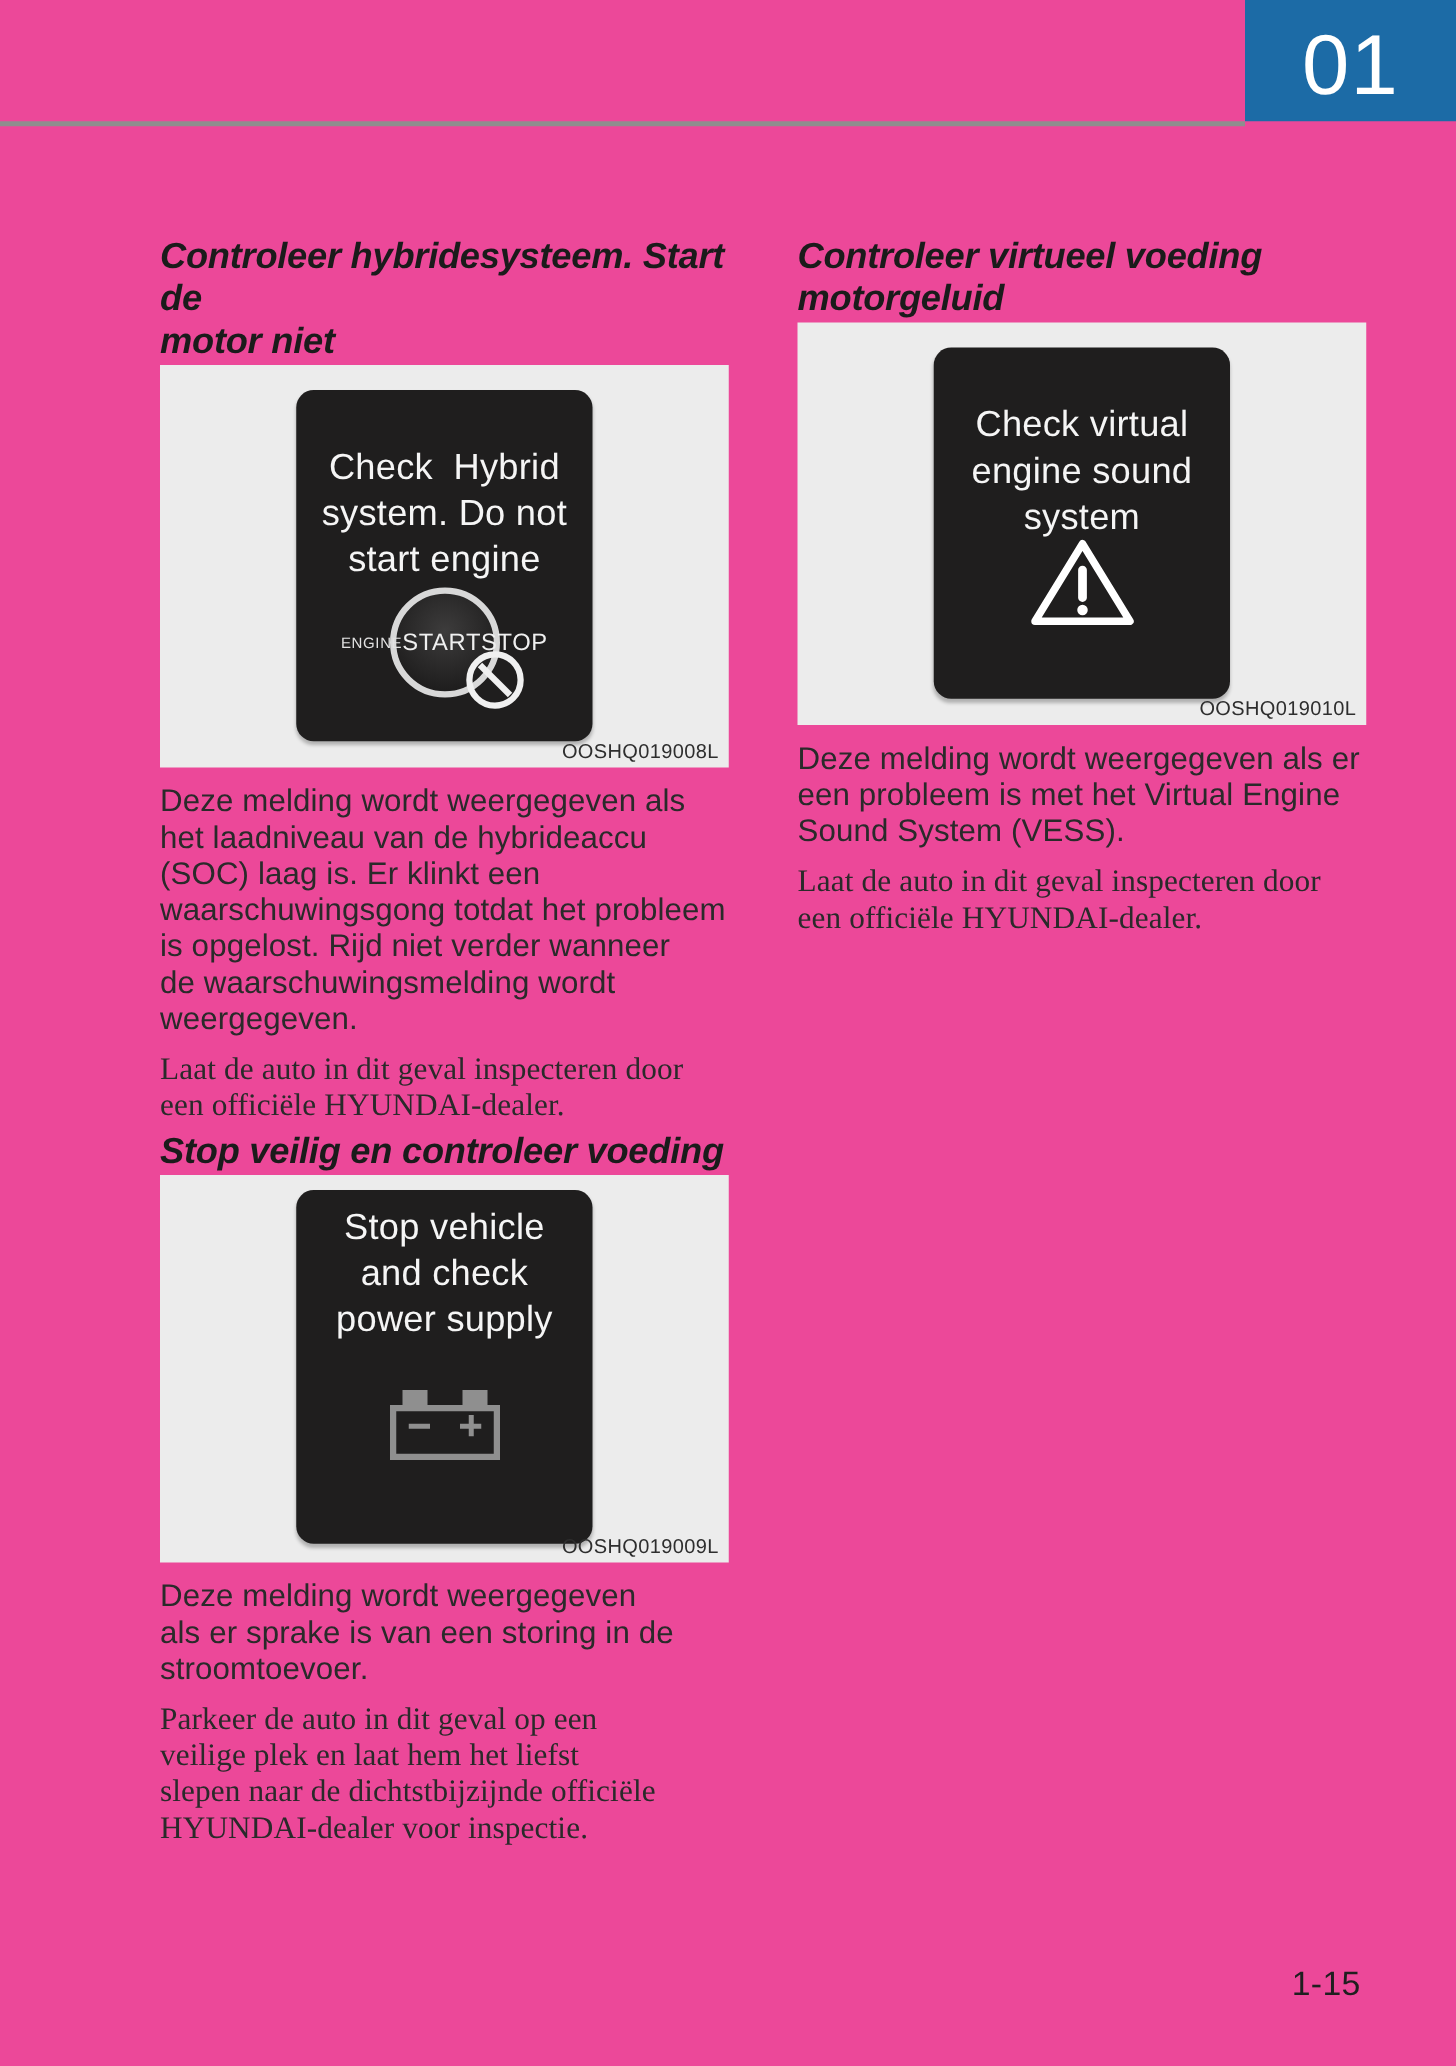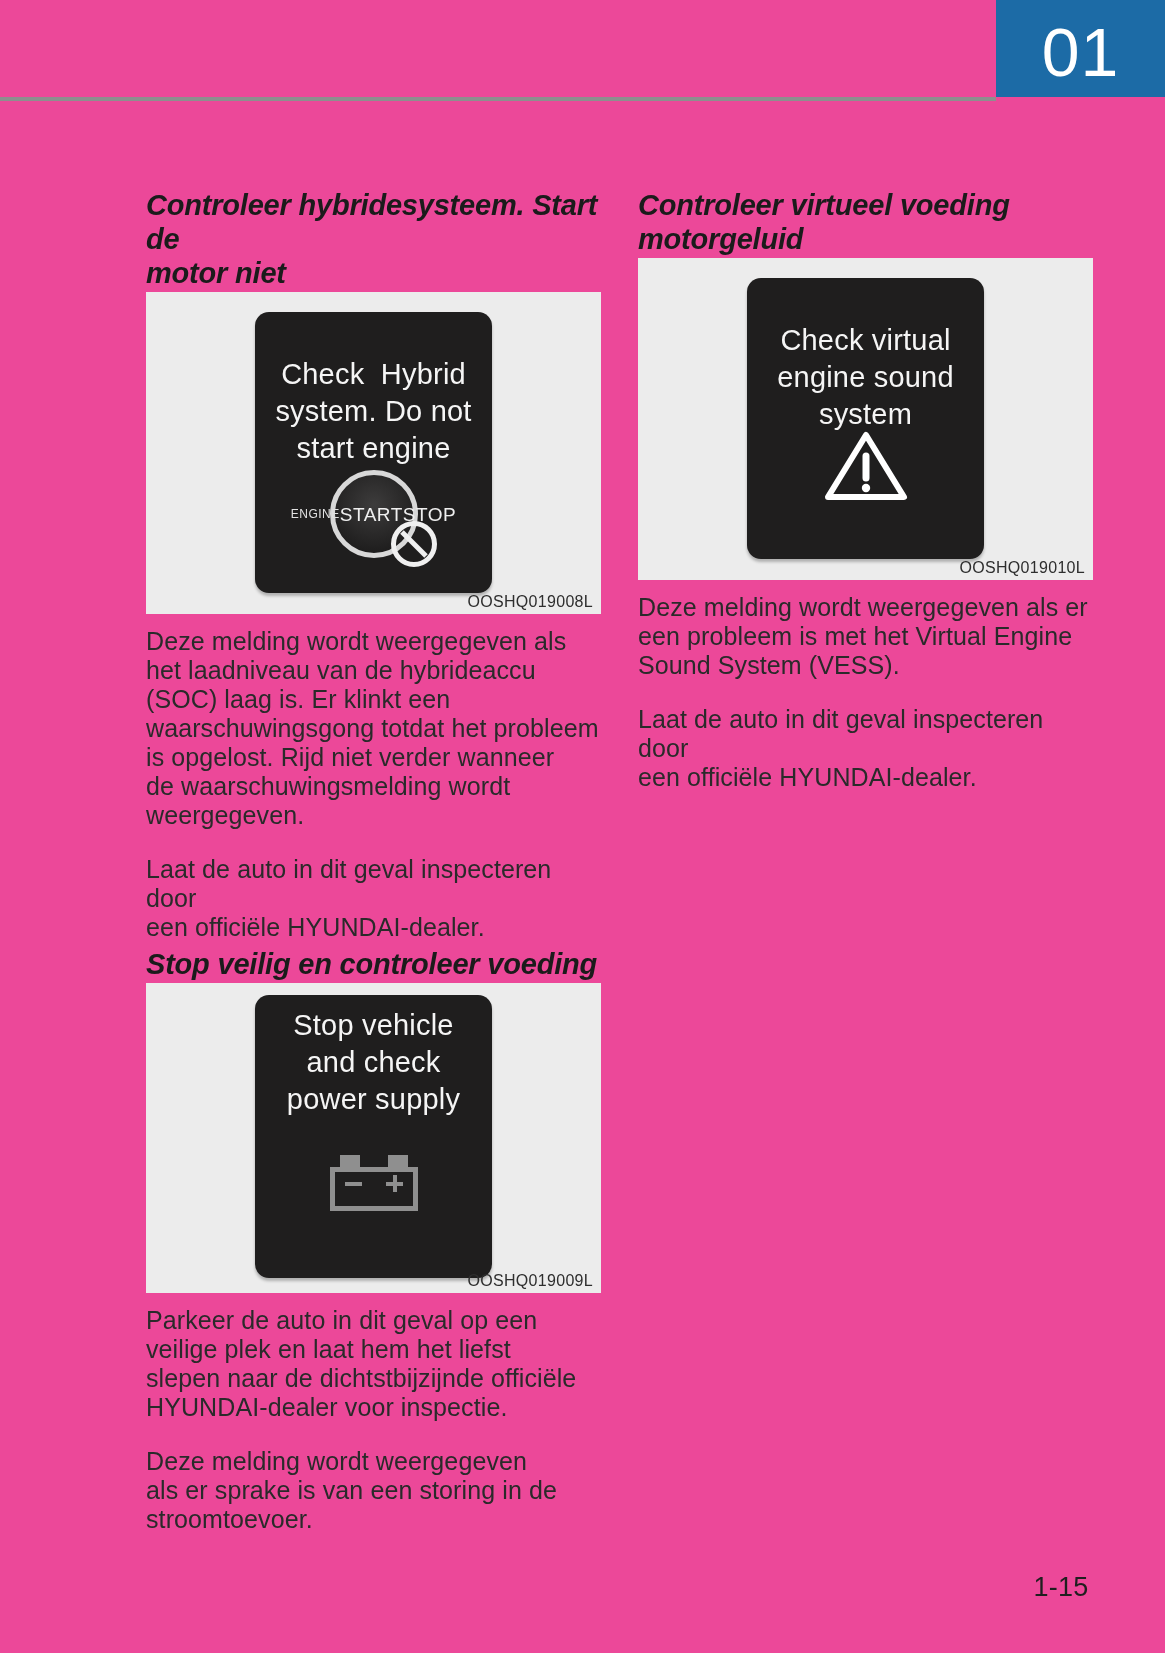--- a/index.html
+++ b/index.html
@@ -21,33 +21,33 @@
     display:flex;align-items:center;justify-content:center;
     font-size:68px;font-weight:500;padding-top:6px;box-sizing:border-box;
     letter-spacing:1px;
   }
   .header-rule{
     position:absolute;top:97px;left:0;width:996px;height:4px;
     background:var(--rule-gray);
   }
   
   .col{position:absolute;top:0;width:455px;}
-  .col-left{left:146px;}
+  .col-left{left:128px;}
   .col-right{left:638px;}
   .section-title{
     margin:0;font-size:29px;line-height:34px;font-weight:700;font-style:italic;
     color:#1b1b1b;white-space:pre-line;letter-spacing:-0.2px;
   }
   .mt-first{margin-top:188px;}
   .mt-mid{margin-top:5px;}
   .para{
     margin:13px 0 0 0;font-size:25px;line-height:29px;color:#2a2a2a;
     white-space:pre-line;letter-spacing:0.1px;
   }
-  .para + .para{margin-top:25px;}
+  .para + .para{margin-top:11px;font-family:Liberation Serif, serif;}
   
   .panel{
     position:relative;margin:2px 0 0 0;width:455px;height:322px;
     background:var(--panel-gray);
   }
   .panel-short{height:310px;}
   .screen{
     position:relative;margin:0 auto;top:20px;width:237px;height:281px;
     background:var(--screen-black);border-radius:14px;
     box-shadow:0 3px 3px rgba(0,0,0,0.25);
@@ -155,27 +155,27 @@
           <span class="term term-neg"></span>
           <span class="term term-pos"></span>
           <span class="bat-body"></span>
           <span class="minus"></span>
           <span class="plus"></span>
         </div>
       </div>
       <figcaption class="fig-caption">OOSHQ019009L</figcaption>
     </figure>
 
+    <p class="para">Deze melding wordt weergegeven
+als er sprake is van een storing in de
+stroomtoevoer.</p>
     <p class="para">Parkeer de auto in dit geval op een
 veilige plek en laat hem het liefst
 slepen naar de dichtstbijzijnde officiële
 HYUNDAI-dealer voor inspectie.</p>
-    <p class="para">Deze melding wordt weergegeven
-als er sprake is van een storing in de
-stroomtoevoer.</p>
 
   </section>
 
   <section class="col col-right">
 
     <h2 class="section-title mt-first">Controleer virtueel voeding
 motorgeluid</h2>
 
     <figure class="panel">
       <div class="screen">

